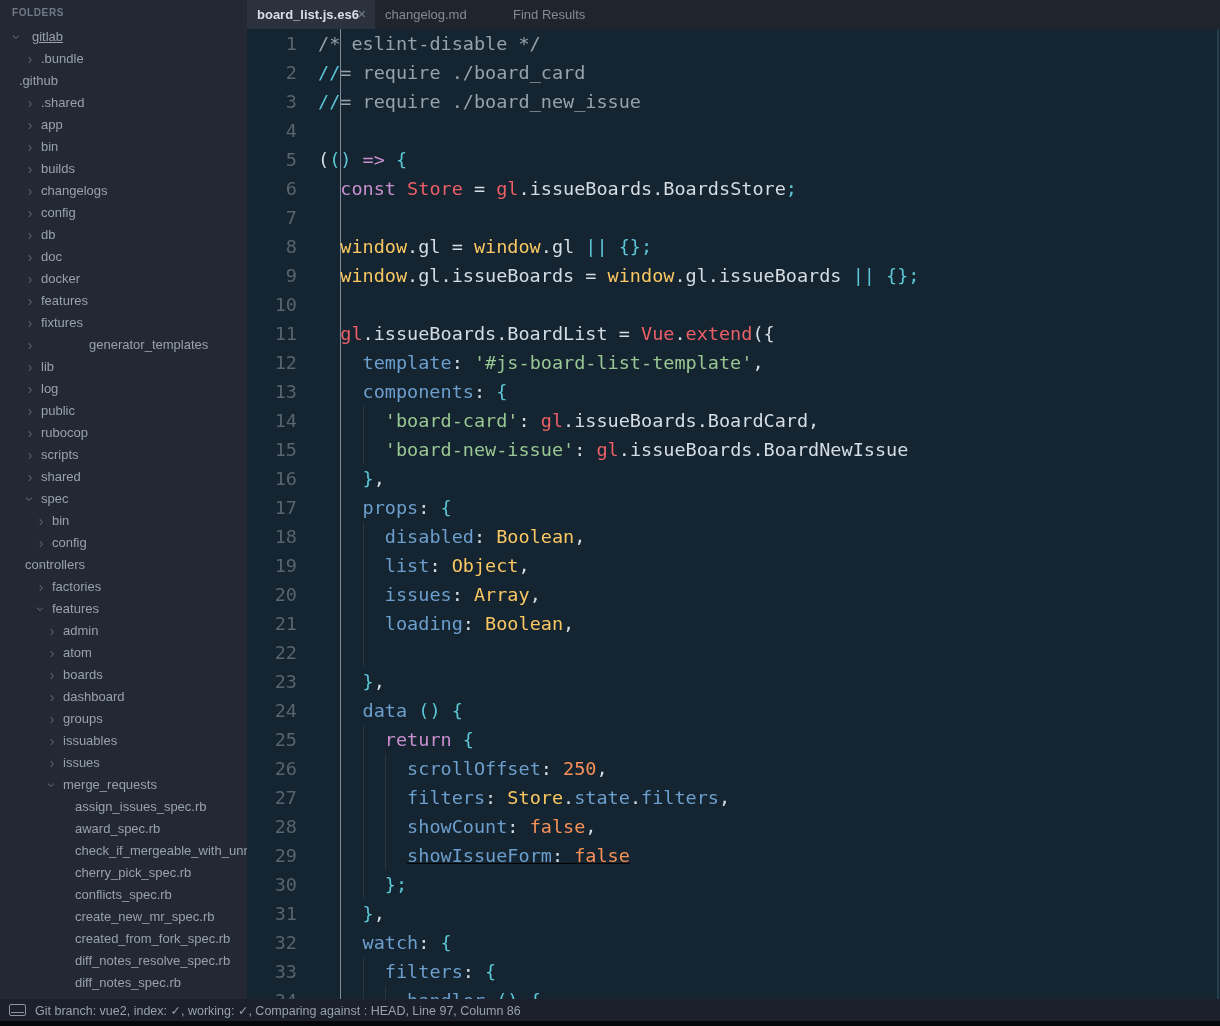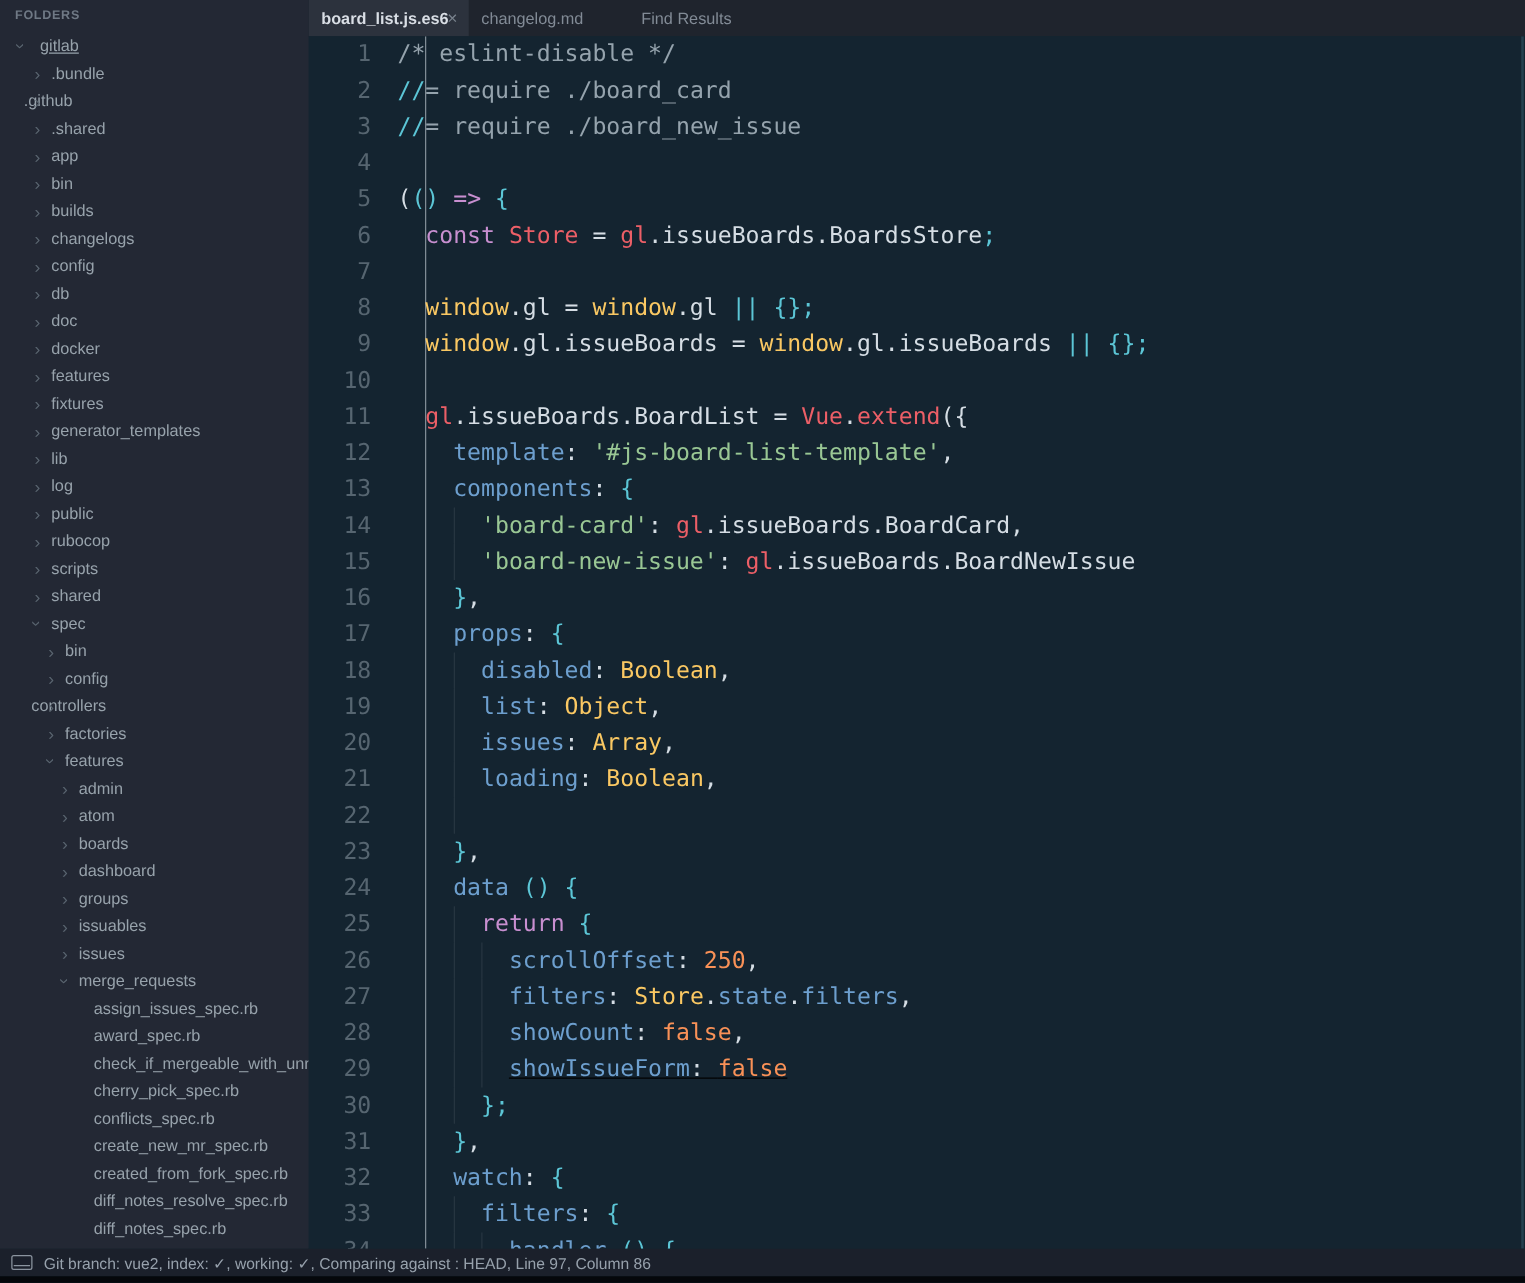--- a/index.html
+++ b/index.html
@@ -104,21 +104,21 @@
         <div class="tree-row">
           <span class="chev" style="left: 24px;">›</span>
           <span class="tree-label" style="padding-left: 41px;">features</span>
         </div>
         <div class="tree-row">
           <span class="chev" style="left: 24px;">›</span>
           <span class="tree-label" style="padding-left: 41px;">fixtures</span>
         </div>
         <div class="tree-row">
           <span class="chev" style="left: 24px;">›</span>
-          <span class="tree-label" style="padding-left: 41px;">generator_templates</span>
+          <span class="tree-label" style="padding-left: 41px; margin-left: 48px;">generator_templates</span>
         </div>
         <div class="tree-row">
           <span class="chev" style="left: 24px;">›</span>
           <span class="tree-label" style="padding-left: 41px;">lib</span>
         </div>
         <div class="tree-row">
           <span class="chev" style="left: 24px;">›</span>
           <span class="tree-label" style="padding-left: 41px;">log</span>
         </div>
         <div class="tree-row">

